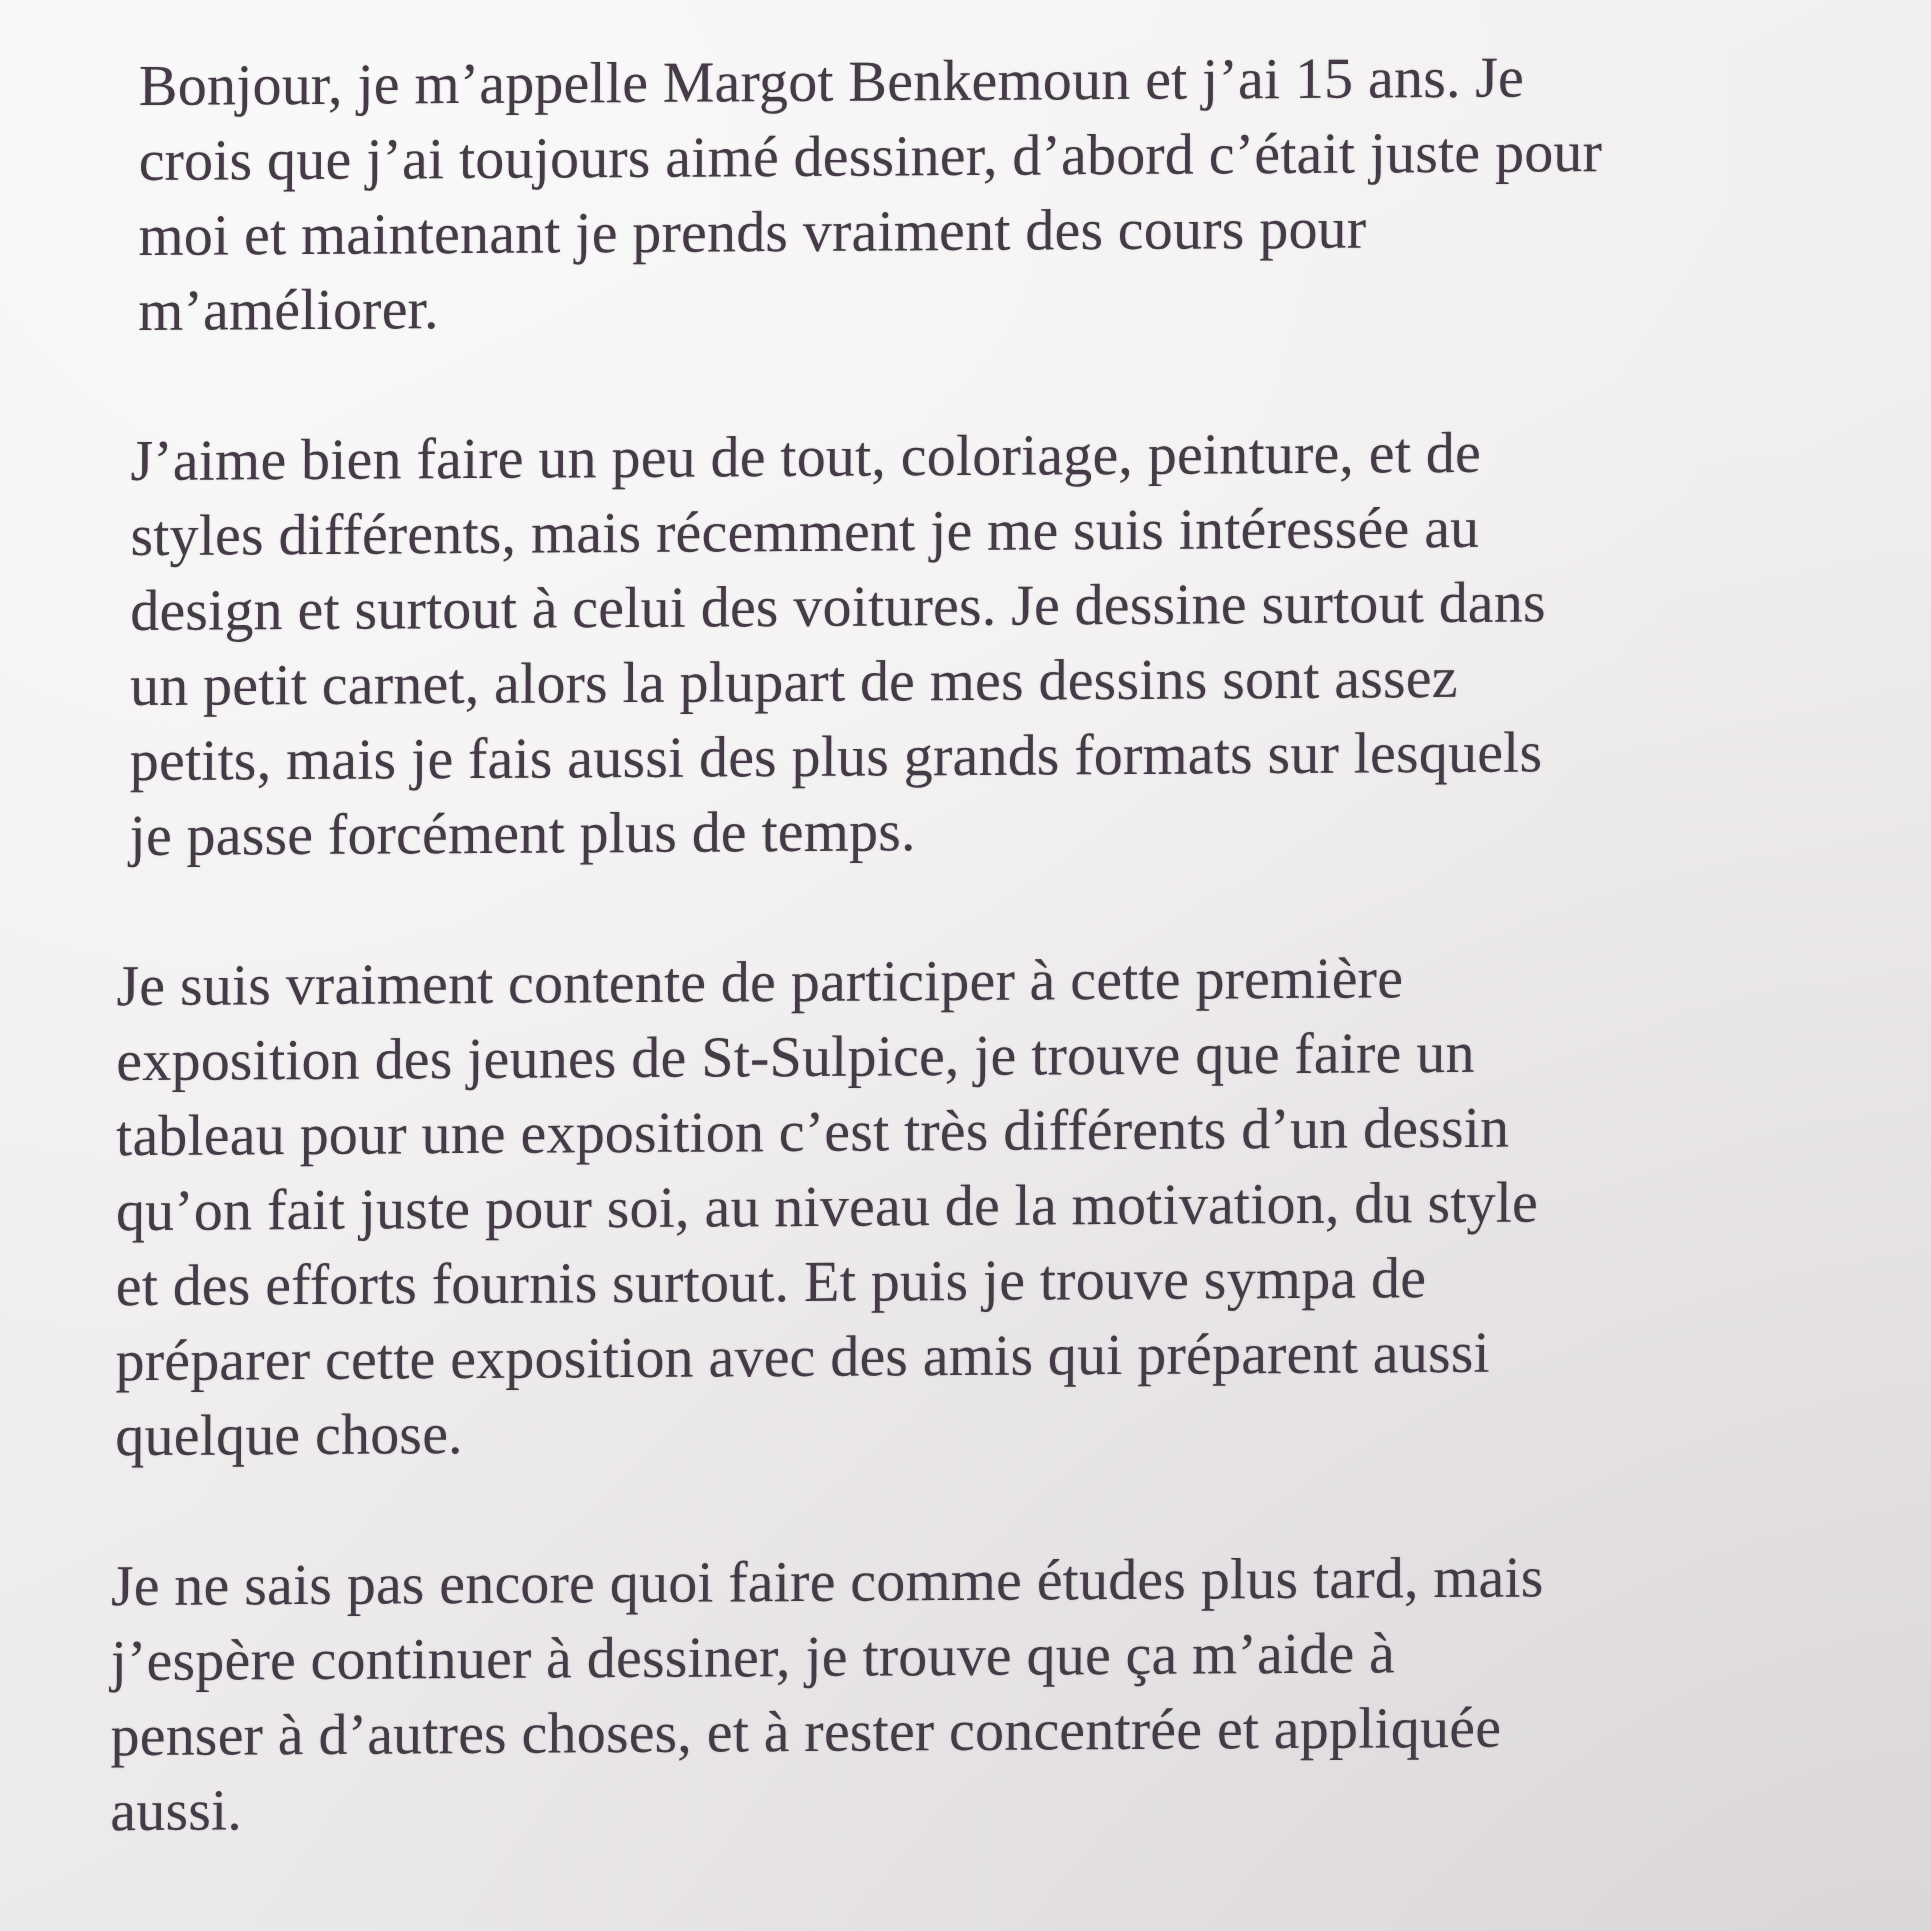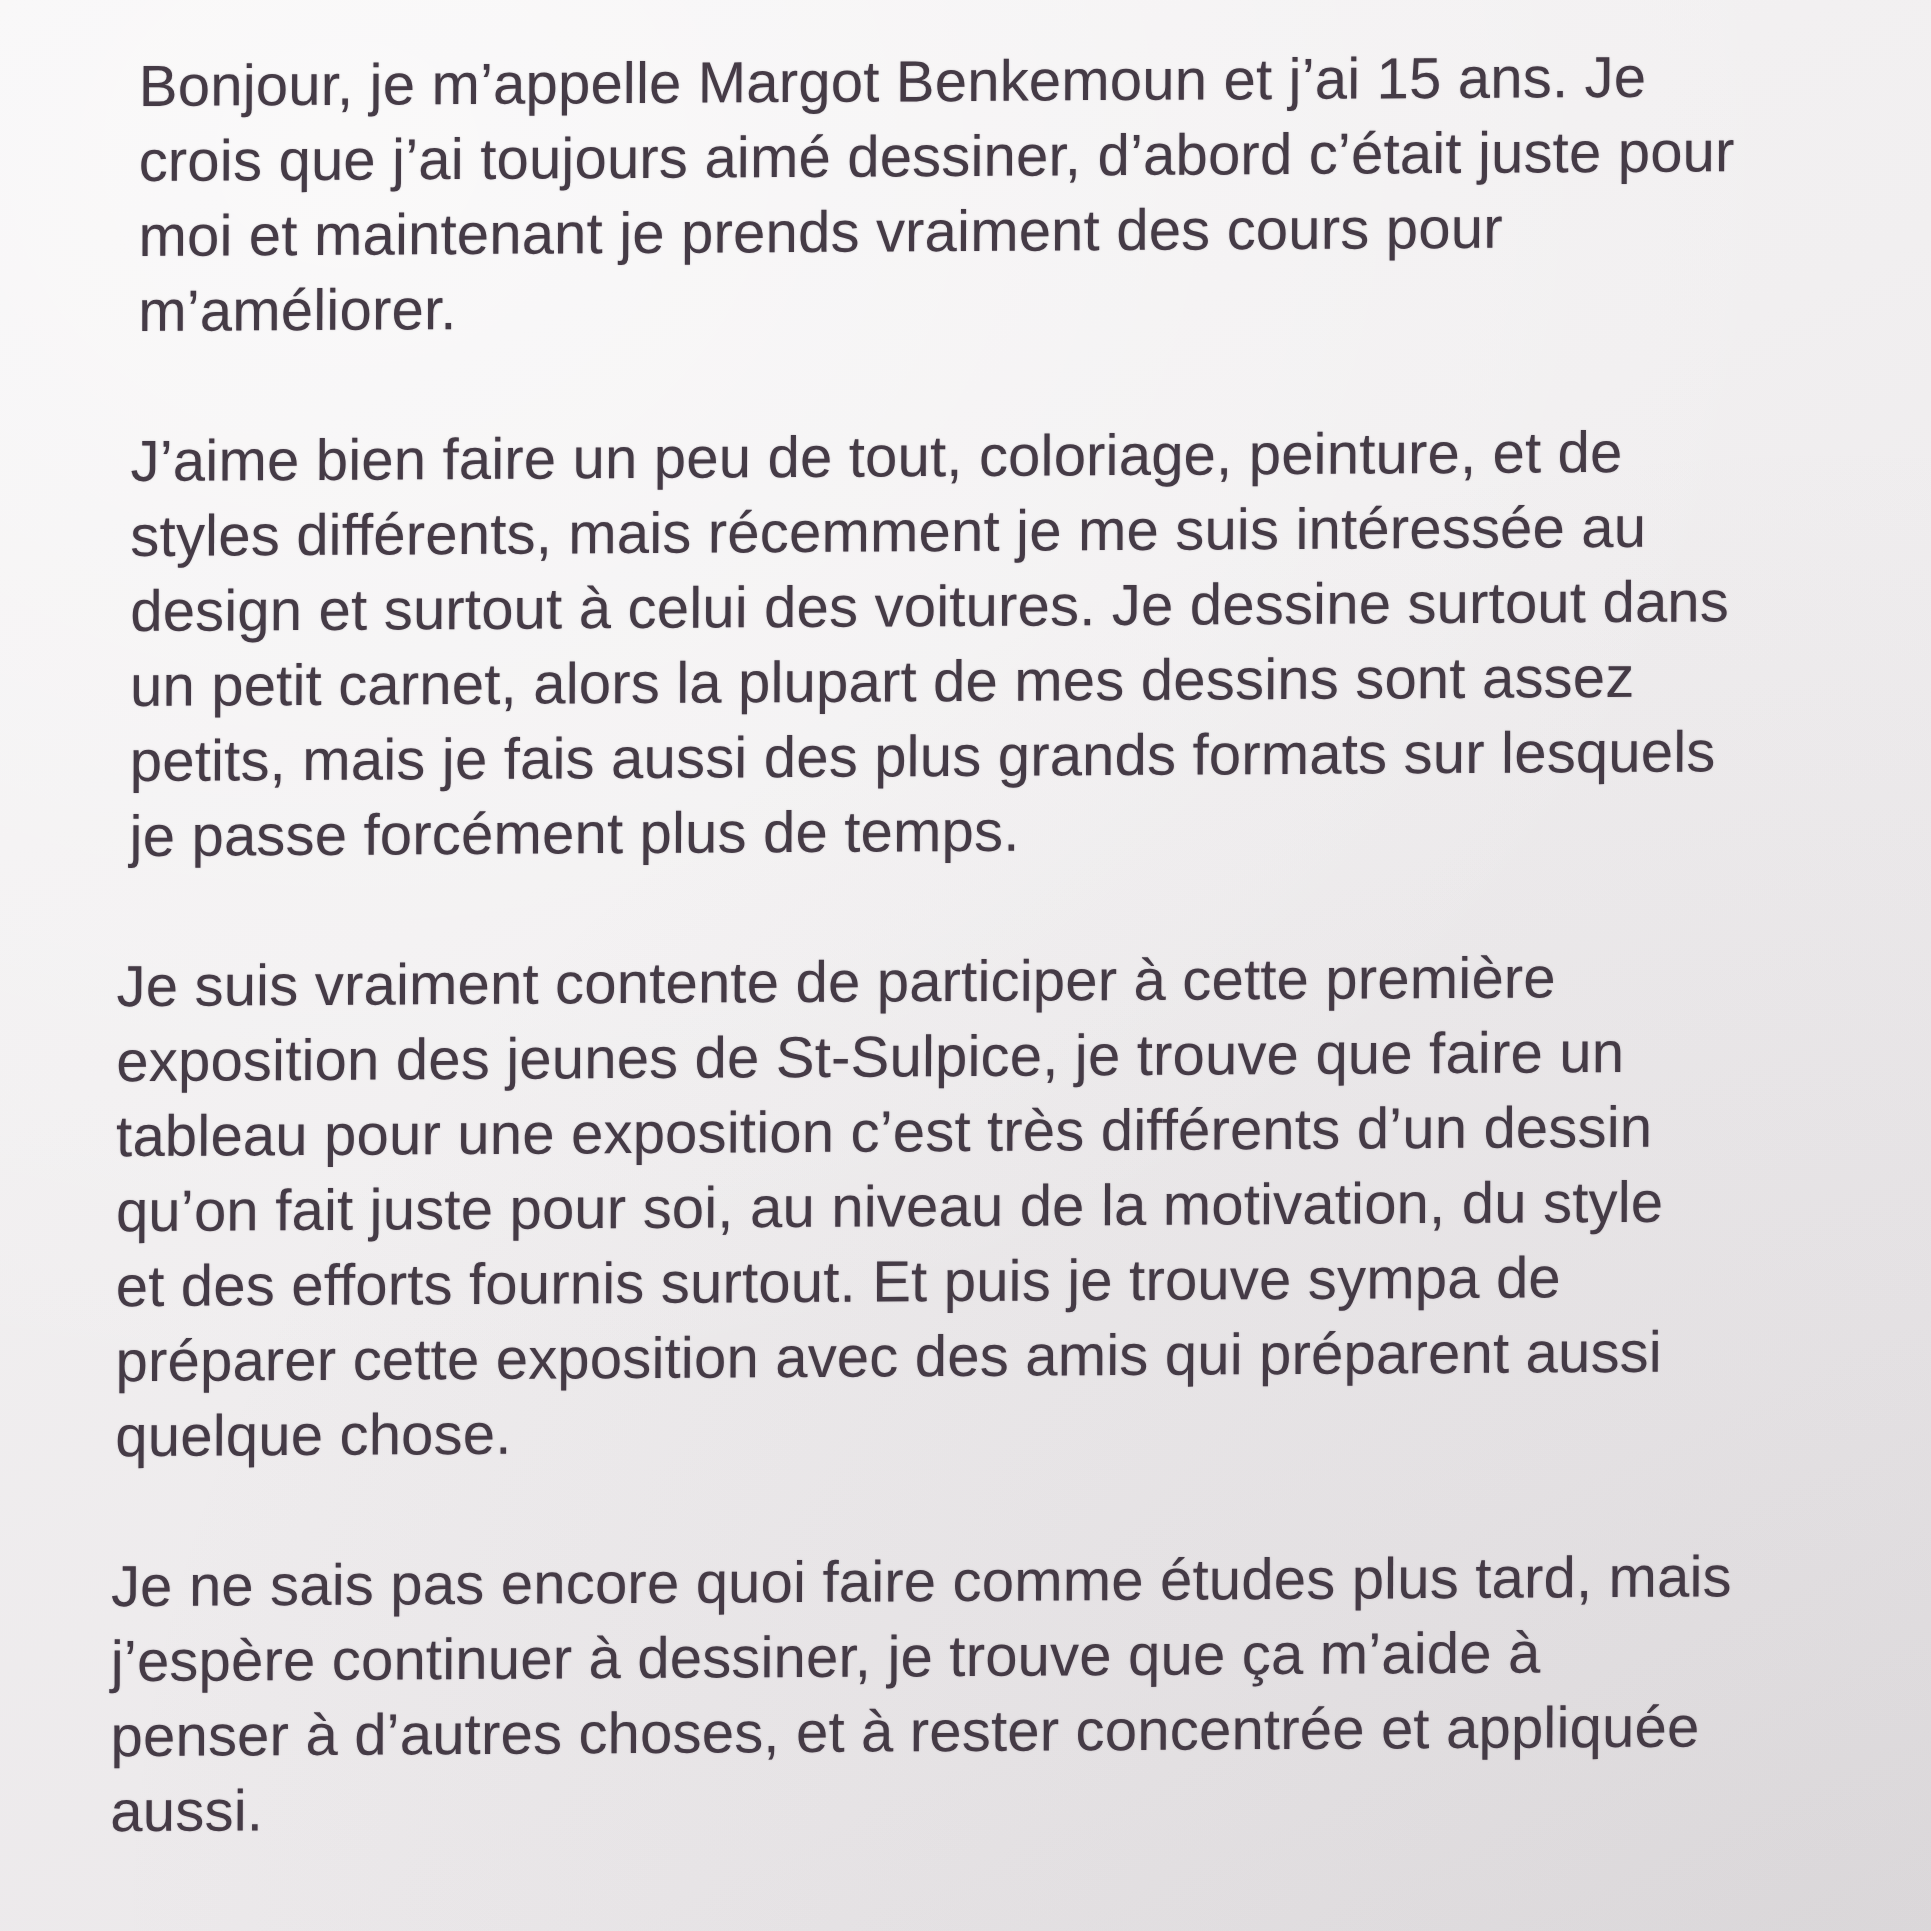--- a/index.html
+++ b/index.html
@@ -13,20 +13,21 @@
     background: linear-gradient(155deg, #f5f3f4 0%, #f1eff0 40%, #ebe8ea 78%, #e5e2e4 100%);
     font-family: "Liberation Sans", "DejaVu Sans", sans-serif;
   }
   .paper {
     position: absolute;
     inset: 0;
     
     background:
       radial-gradient(140% 120% at 18% 8%, rgba(255,255,255,0.55) 0%, rgba(255,255,255,0) 55%),
       radial-gradient(150% 130% at 95% 100%, rgba(120,115,120,0.10) 0%, rgba(120,115,120,0) 60%);
+    font-family: Liberation Serif, serif;
   }
   .text-block {
     position: absolute;
     top: 48px;
     left: 139px;
     width: 1672px;
     transform: rotate(-0.35deg) skewX(-0.5deg);
     transform-origin: 0 0;
     color: #453b46;
     font-size: 58px;

